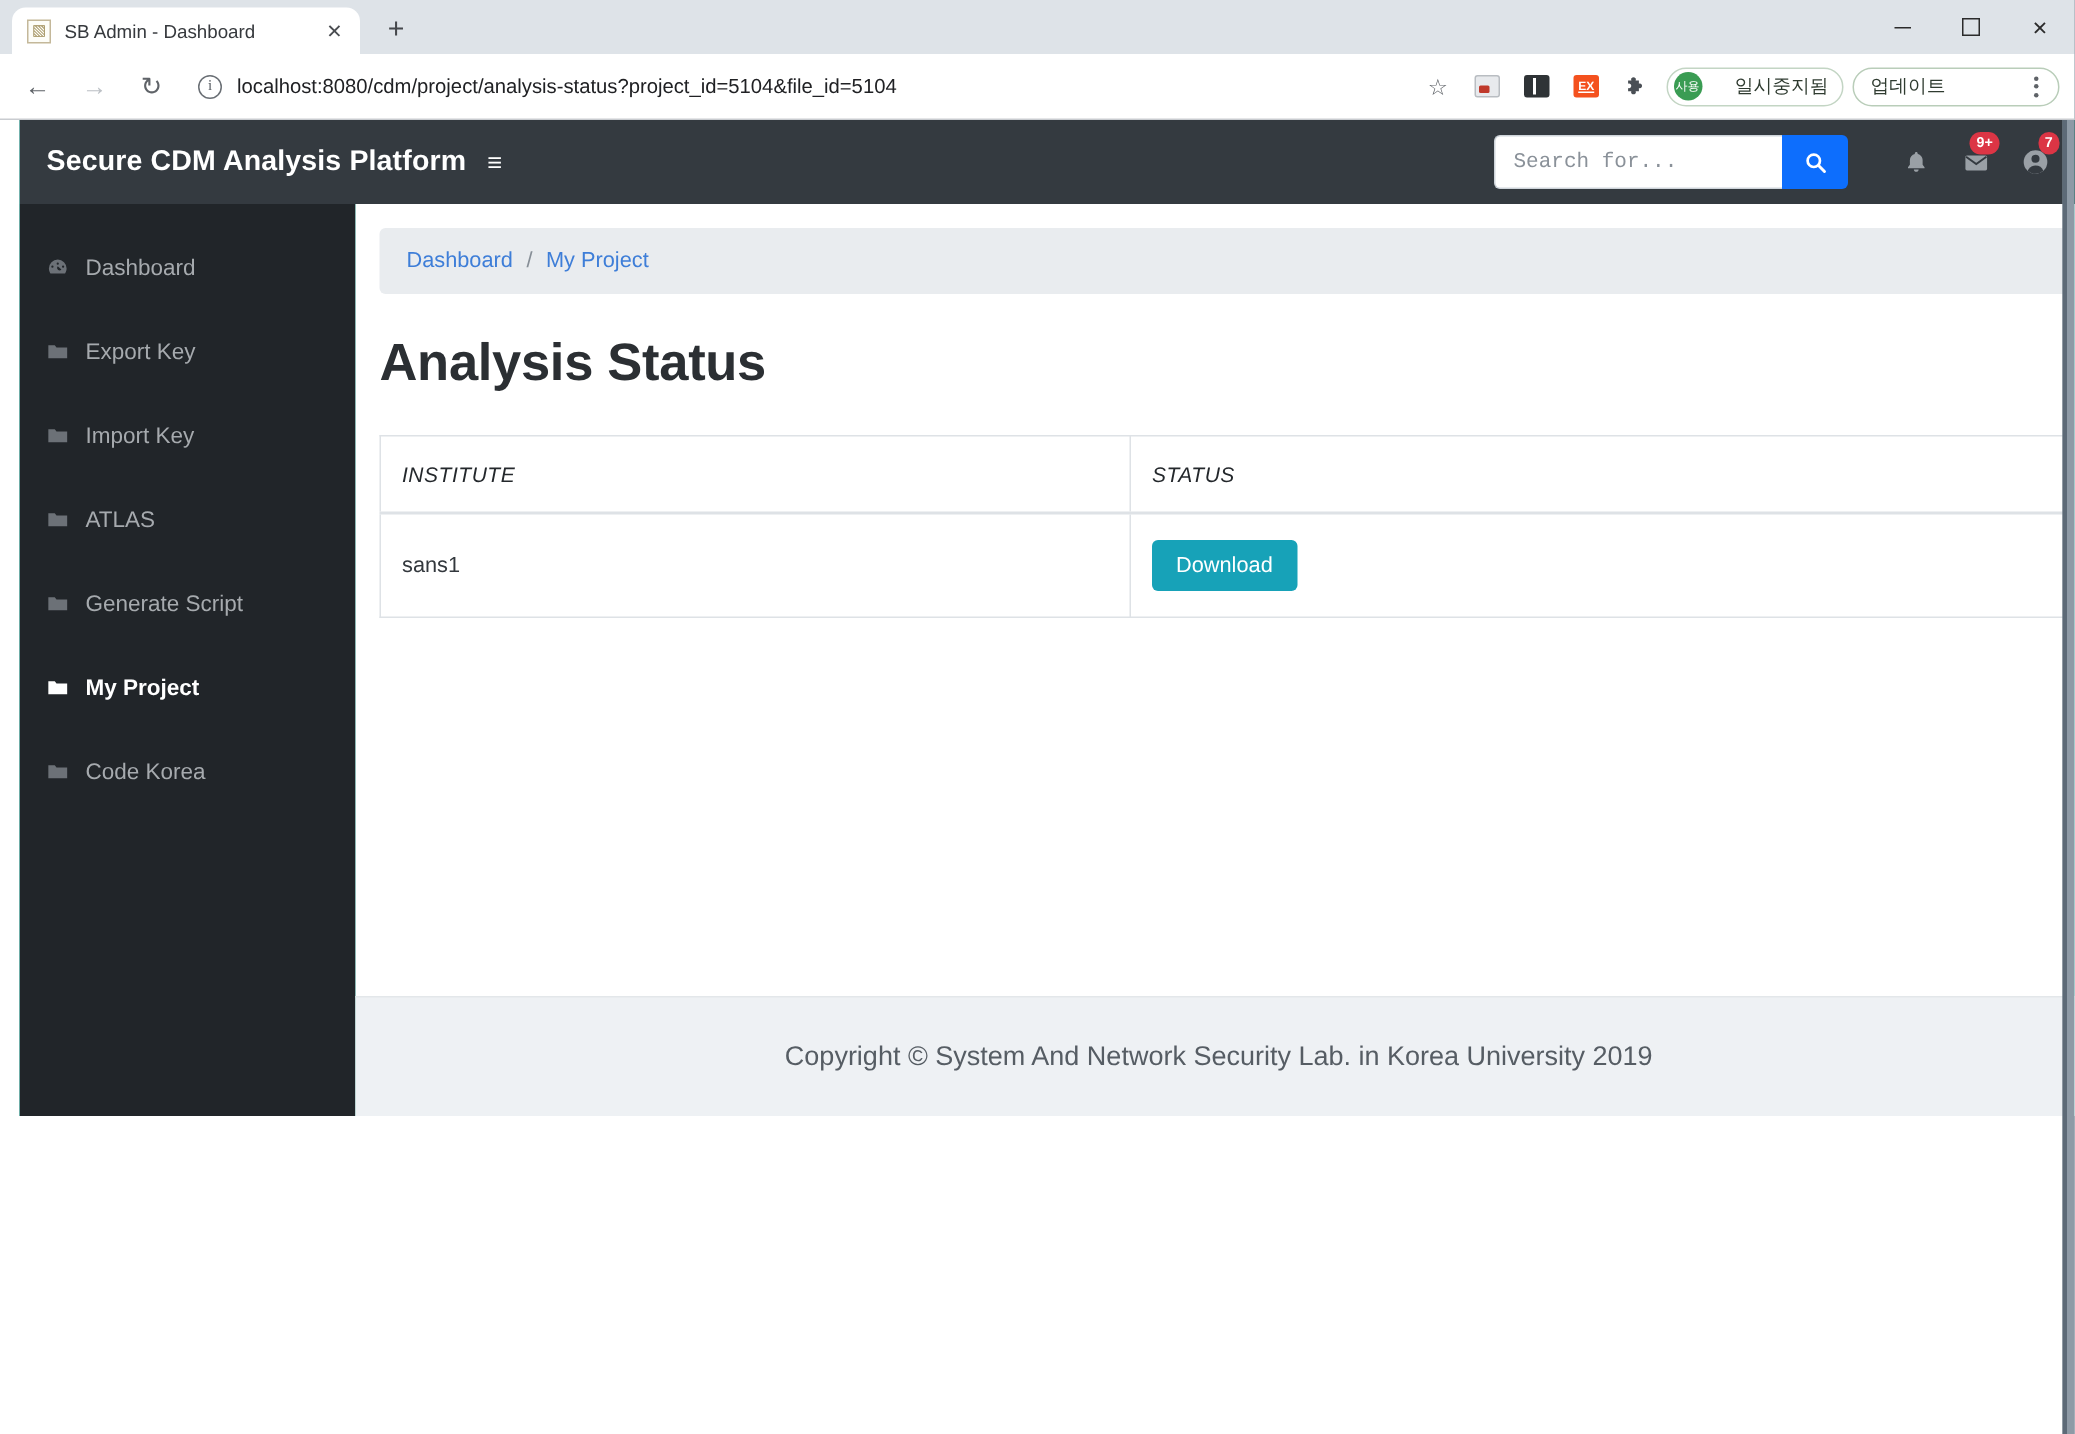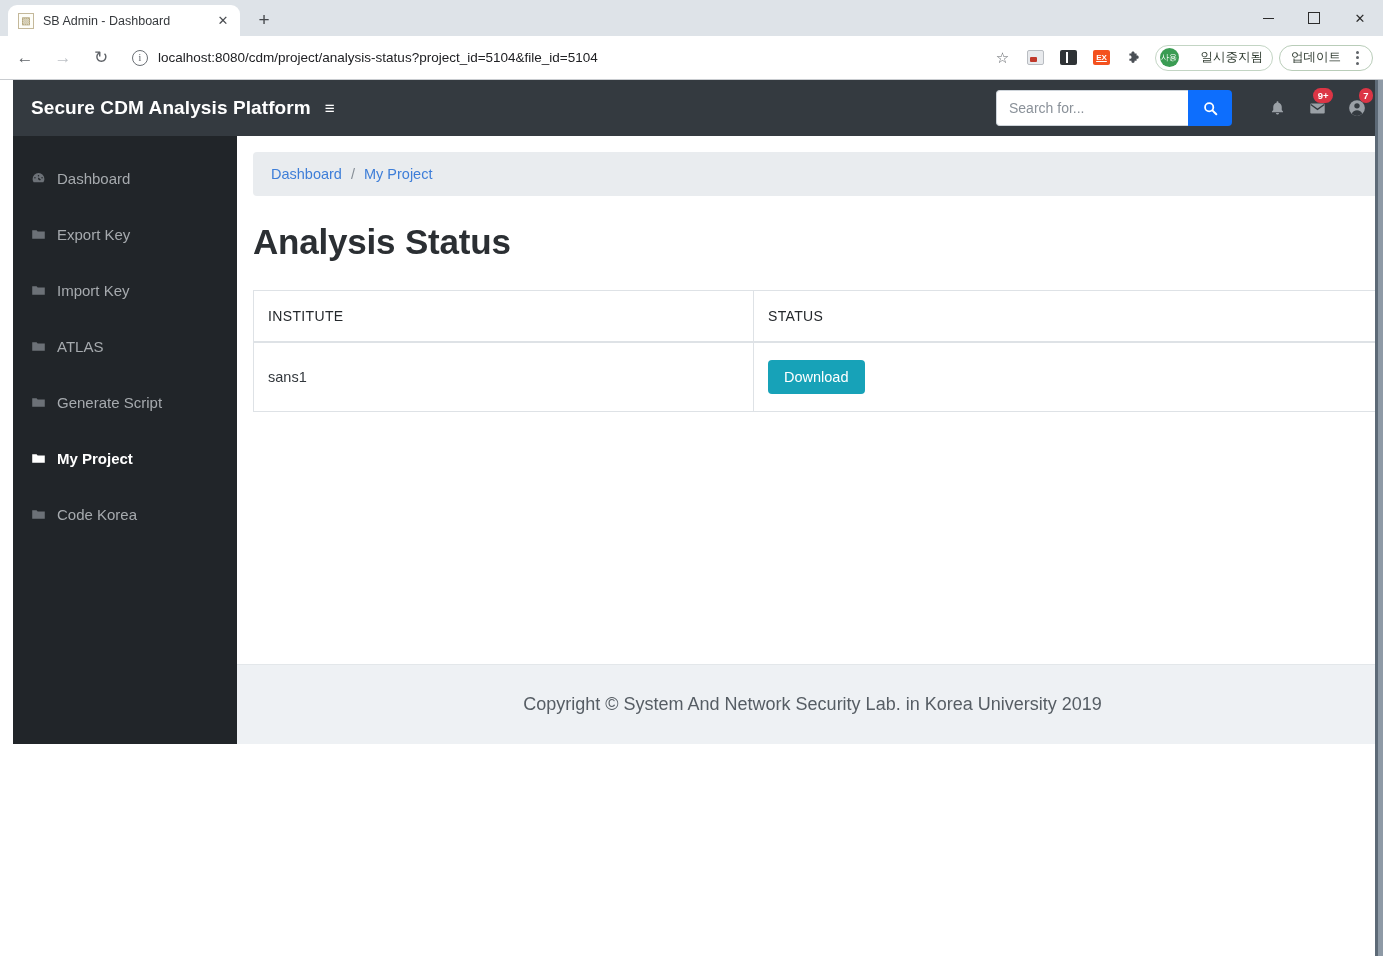--- a/index.html
+++ b/index.html
@@ -94,21 +94,21 @@
   }
   .ext-orange {
     background: #f4511e; color: #fff; font-size: 8px; font-weight: bold;
     display: flex; align-items: center; justify-content: center;
   }
   .pill {
     height: 26px; border-radius: 13px; border: 1px solid #c3d5c4;
     display: flex; align-items: center; padding: 0 9px 0 4px; margin-left: 6px;
     cursor: pointer; background: #fff;
   }
-  .pill.upd { padding: 0 4px 0 11px; border-color: #b9cdb9; }
+  .pill.upd { padding: 0 4px 0 11px; border-color: #b9cdb9; gap: 44px; }
   .pill-dot {
     width: 19px; height: 19px; border-radius: 50%; background: #3a9c53;
     color: #fff; font-size: 8px; display: flex; align-items: center; justify-content: center;
     margin-right: 22px; flex: 0 0 19px;
   }
   .pill-text { font-size: 12.5px; color: #2f3b30; white-space: nowrap; }
   .kebab {
     width: 22px; display: flex; flex-direction: column; align-items: center;
     justify-content: center; gap: 2.5px; margin-left: 5px; cursor: pointer;
   }
@@ -129,21 +129,21 @@
     font-size: 19px; color: #ffffff; font-weight: bold; letter-spacing: .1px;
   }
   .hamburger {
     margin-left: 14px; font-size: 17px; color: #ffffff; cursor: pointer; line-height: 1;
   }
   .nav-right { margin-left: auto; display: flex; align-items: center; }
   .searchbox { display: flex; height: 36px; margin-right: 22px; }
   .searchbox input {
     width: 192px; height: 36px; border: 1px solid #ced4da; border-right: none;
     border-radius: 4px 0 0 4px; padding: 12px 12px; font-size: 14px; color: #495057;
-    font-family: Liberation Sans, sans-serif; outline: none;
+    font-family: Liberation Mono, monospace; outline: none;
   }
   .searchbox input::placeholder { color: #8a9199; }
   .search-btn {
     width: 44px; height: 36px; background: #0d6efd; border: none; border-radius: 0 4px 4px 0;
     color: #fff; cursor: pointer; display: flex; align-items: center; justify-content: center;
   }
   .nav-icon {
     width: 34px; height: 40px; position: relative; margin-left: 6px;
     display: flex; align-items: center; justify-content: center; cursor: pointer;
   }
@@ -189,21 +189,21 @@
   .page-title {
     font-size: 35px; font-weight: bold; color: #2b2f33;
     margin: 26px 0 0 0; letter-spacing: -.2px;
   }
 
   .table-wrap { margin-top: 28px; width: 1127px; }
   table { border-collapse: collapse; width: 100%; table-layout: fixed; }
   th, td { border: 1px solid #dee2e6; }
   thead th {
     text-align: left; font-weight: normal; font-size: 14px; color: #24282c;
-    padding: 17px 14px; border-bottom-width: 2px; letter-spacing: .35px;
+    padding: 17px 14px; border-bottom-width: 2px; letter-spacing: .35px; font-style: italic;
   }
   tbody td { padding: 17px 14px; font-size: 14.5px; color: #33383d; }
   th.col-inst, td.col-inst { width: 500px; }
   .dl-btn {
     display: inline-block; background: #17a2b8; color: #ffffff; border: none;
     border-radius: 4px; padding: 9px 16px; font-size: 14.5px; cursor: pointer;
     font-family: "Liberation Sans", sans-serif;
   }
 
   .footer {

